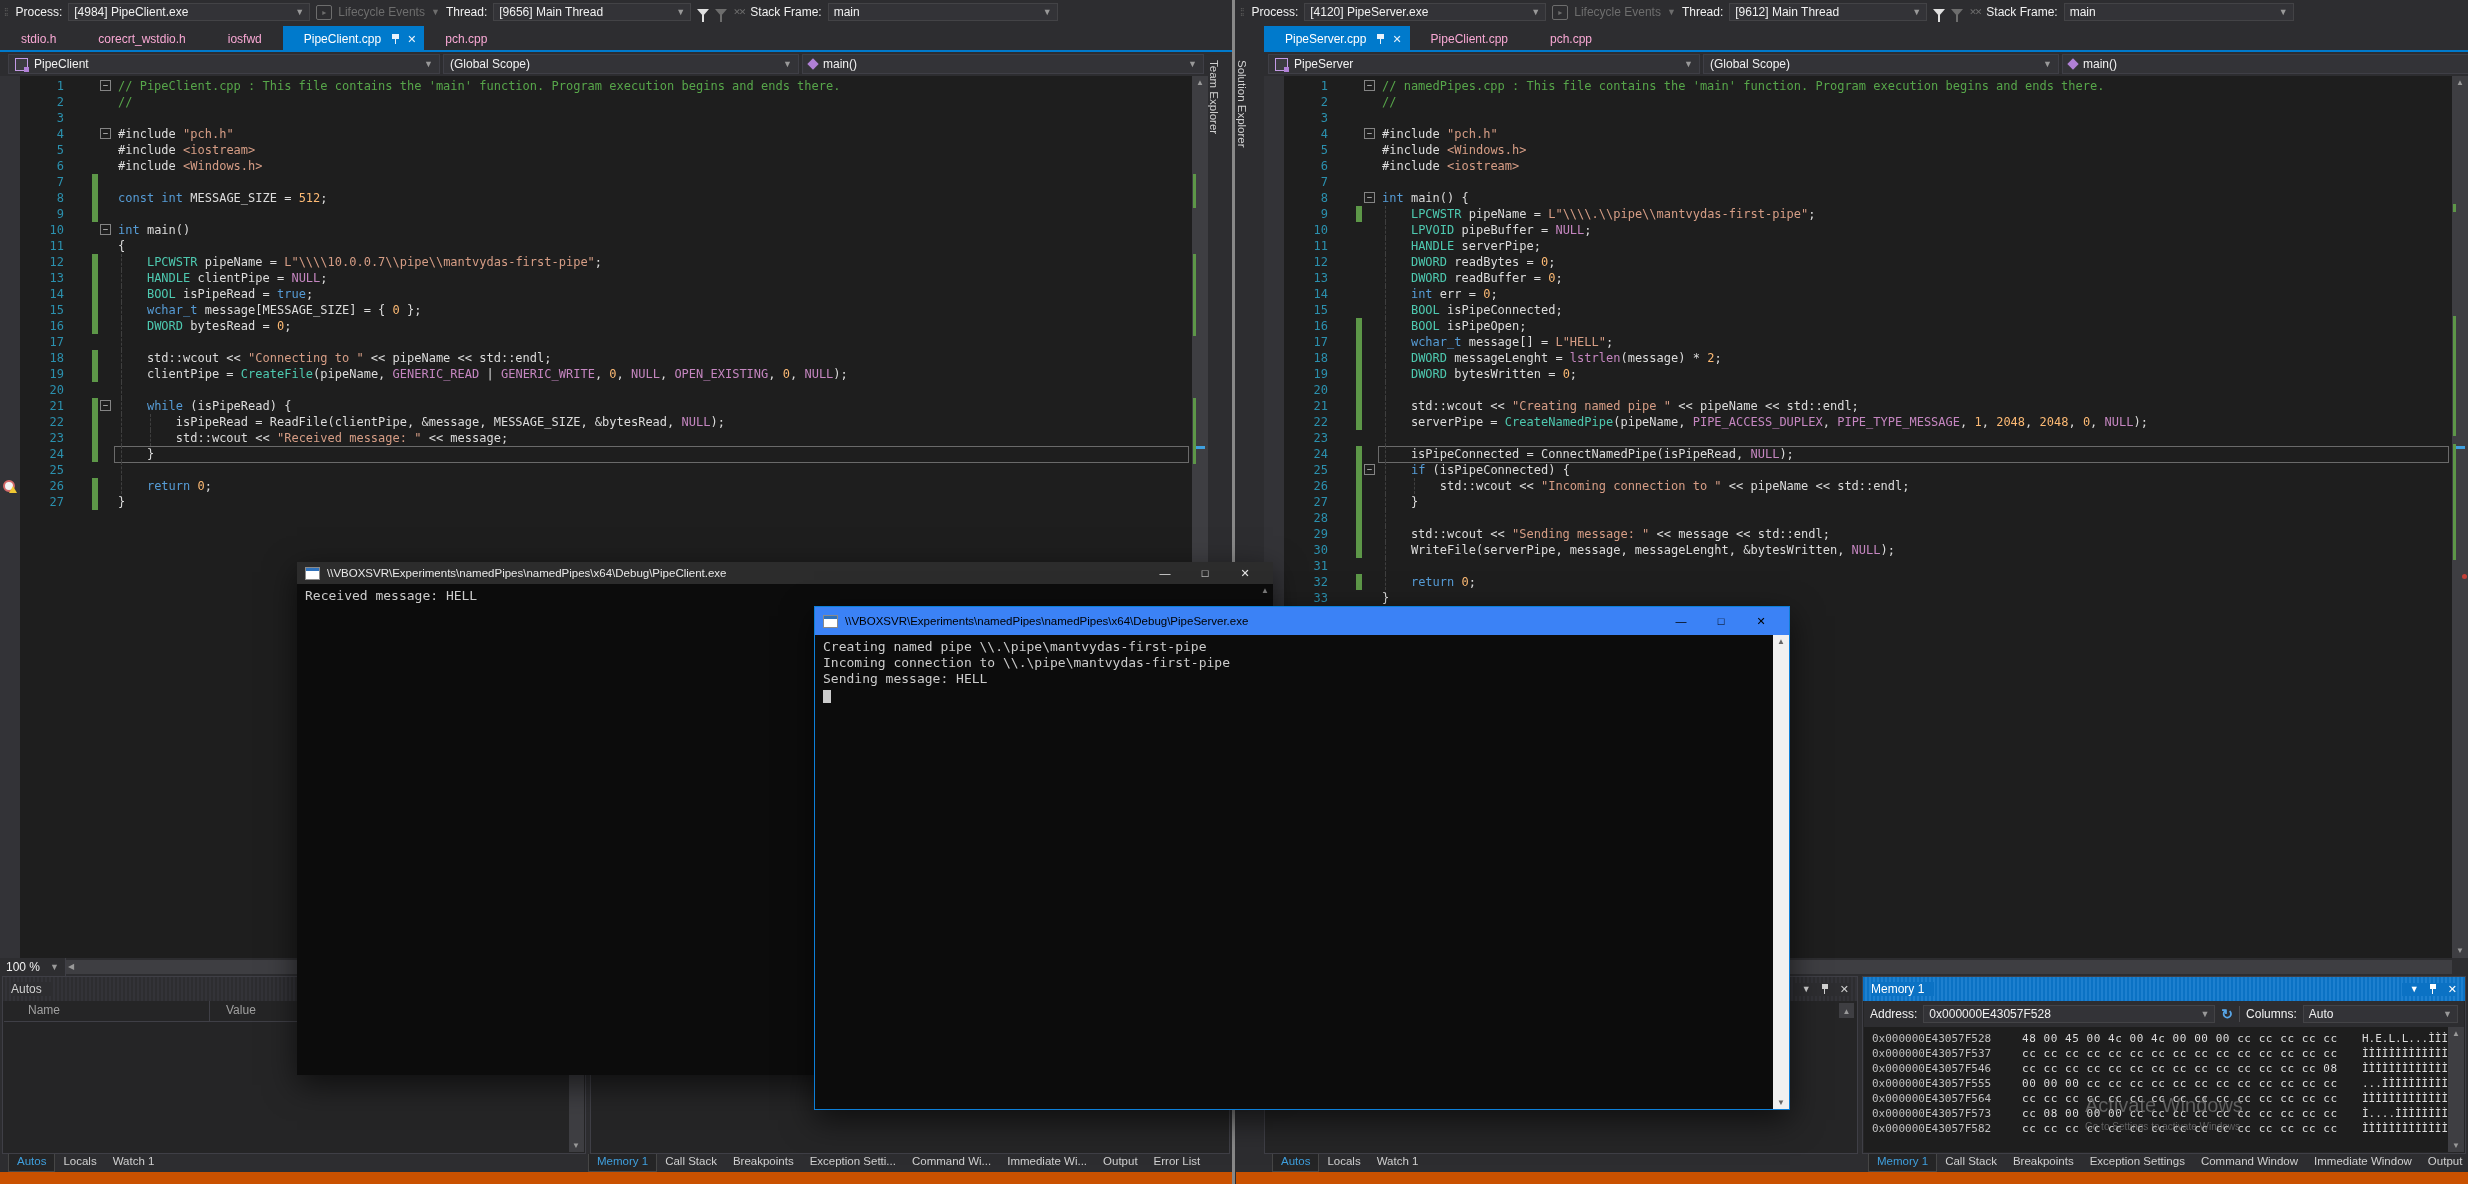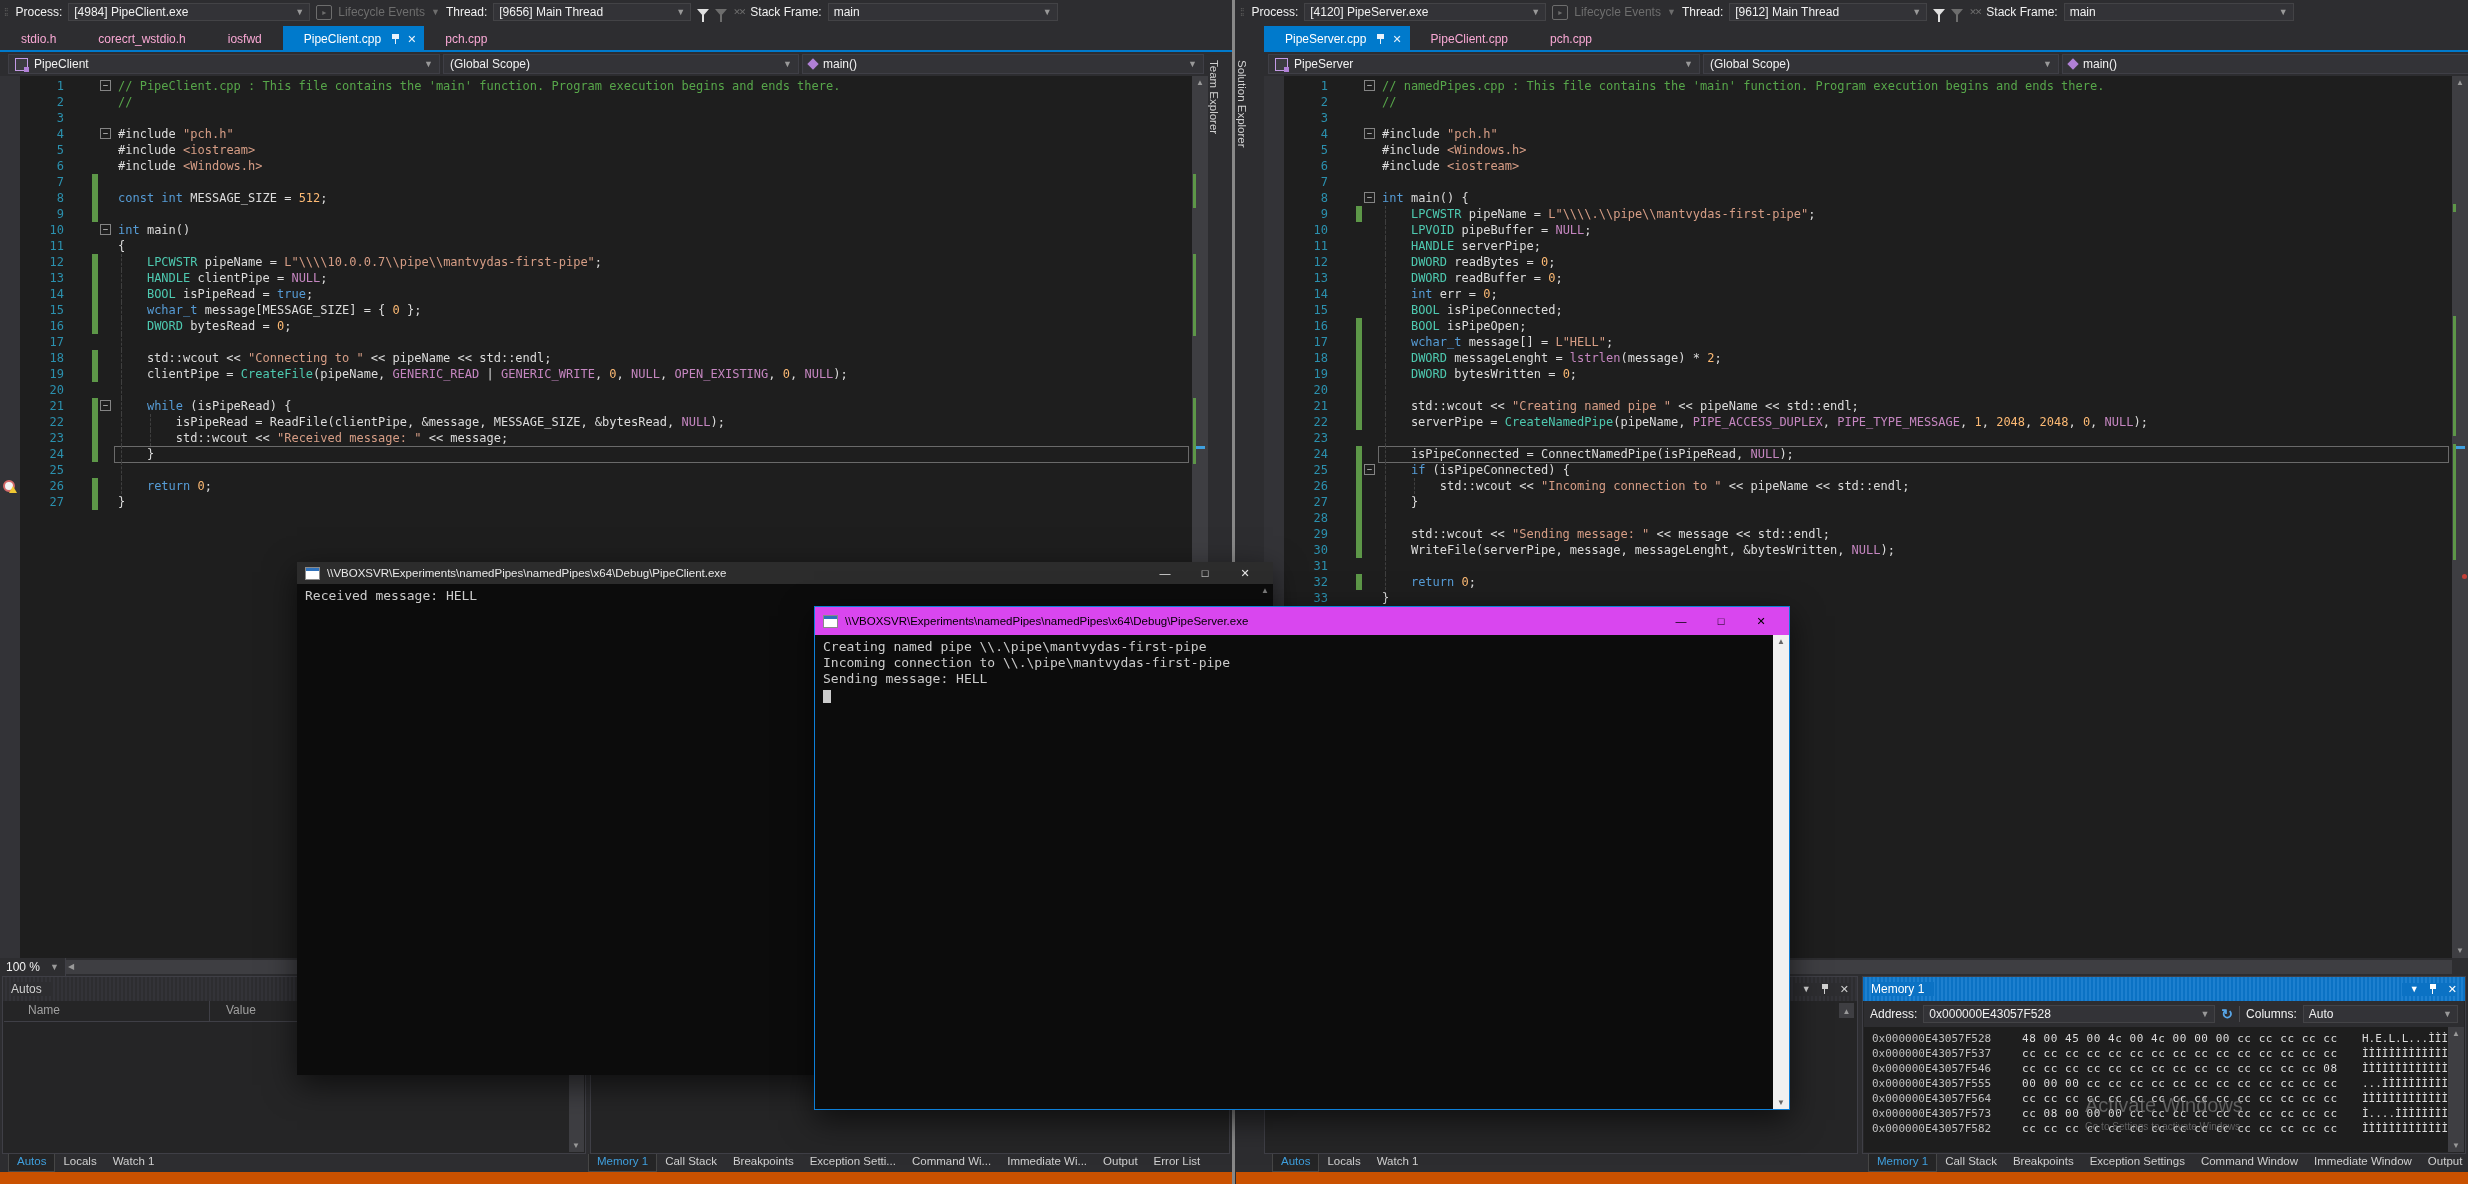--- a/index.html
+++ b/index.html
@@ -447,21 +447,21 @@
     </div>
     <div class="cbody" style="top:22px;padding-top:4px" id="con0-body">
       <div class="conscroll" style="background:#0c0c0c">
         <span style="position:absolute;top:2px;left:4px;color:#7a7a7a;font-size:8px">▲</span>
       </div>
         <div class="cline">Received message: HELL</div>
       </div>
   </div>
 
   <div class="conwin" id="con1" style="left:814px;top:606px;width:976px;height:504px;border:1px solid #0d7fd8;box-sizing:border-box">
-    <div class="ctitle" style="height:28px;background:#d946ef;color:#000">
+    <div class="ctitle" style="height:28px;background:#3b82f6;color:#000">
       <span class="cicon"></span>
       <span class="ctext">\\VBOXSVR\Experiments\namedPipes\namedPipes\x64\Debug\PipeServer.exe</span>
       <span class="cbtns" style="color:#000">
         <span class="cbtn">—</span>
         <span class="cbtn">□</span>
         <span class="cbtn">✕</span>
       </span>
     </div>
     <div class="cbody" style="top:28px;padding-top:4px" id="con1-body">
       <div class="conscroll" style="background:#f0f0f0">

